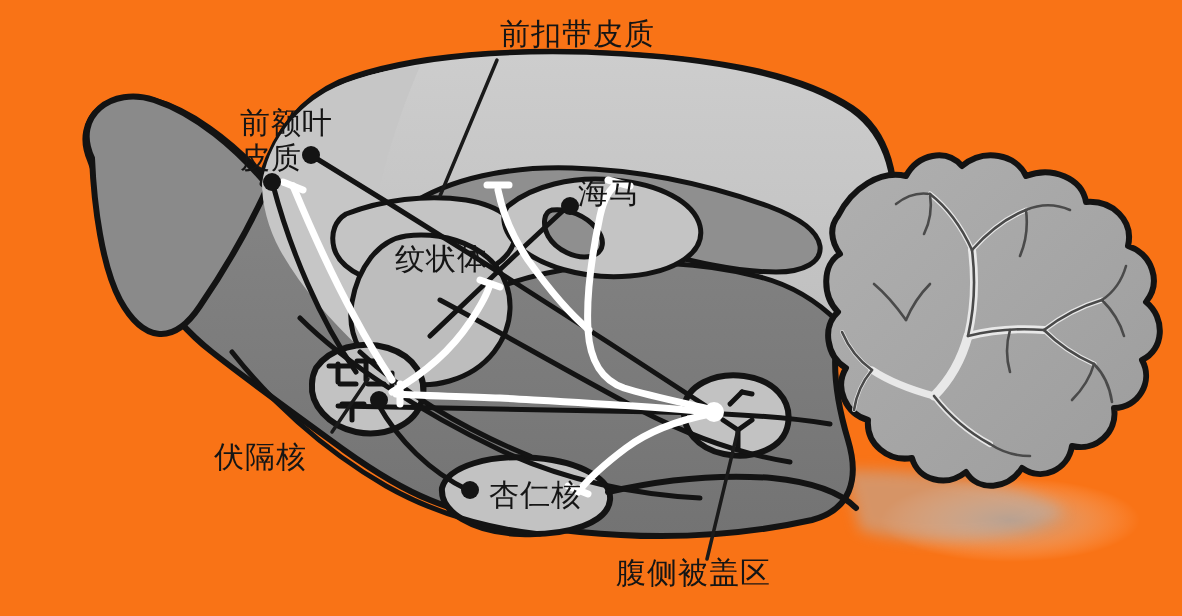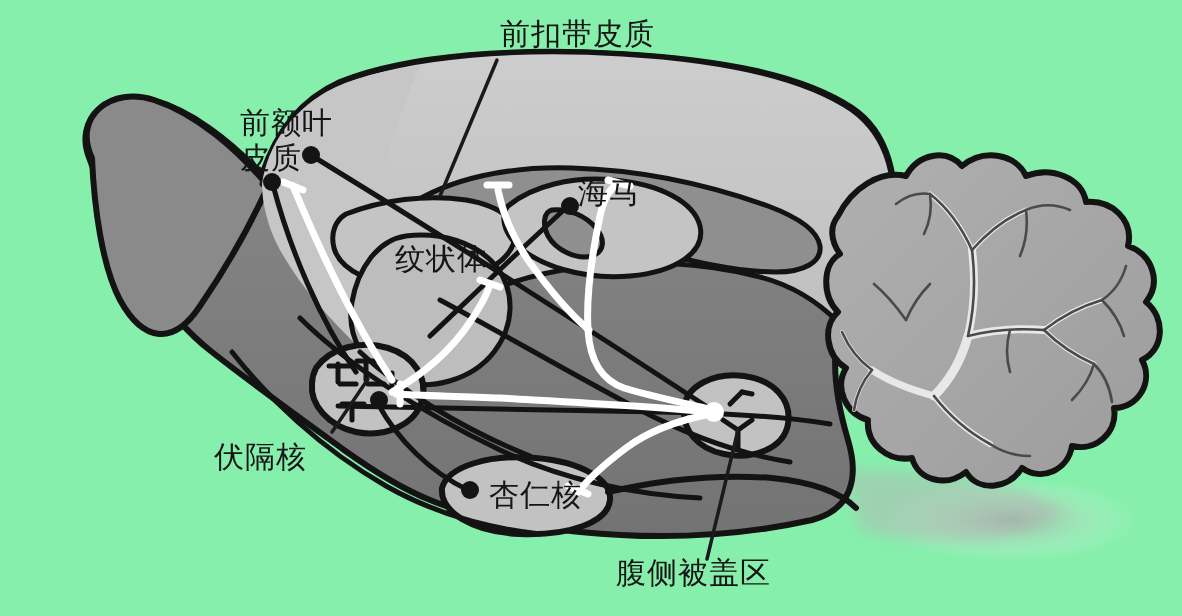--- a/index.html
+++ b/index.html
@@ -13,21 +13,21 @@
     height: 616px;
     overflow: hidden;
     font-family: "Liberation Serif", "DejaVu Serif", serif;
     position: relative;
   }
   #figure-root {
     position: absolute;
     left: 0; top: 0;
     width: 1182px;
     height: 616px;
-    background: #86efac;
+    background: #f97316;
   }
   #brain-svg {
     display: block;
     width: 1182px;
     height: 616px;
   }
   .label-text {
     font-family: "Liberation Serif", "DejaVu Serif", serif;
     font-size: 30px;
     fill: #151515;

